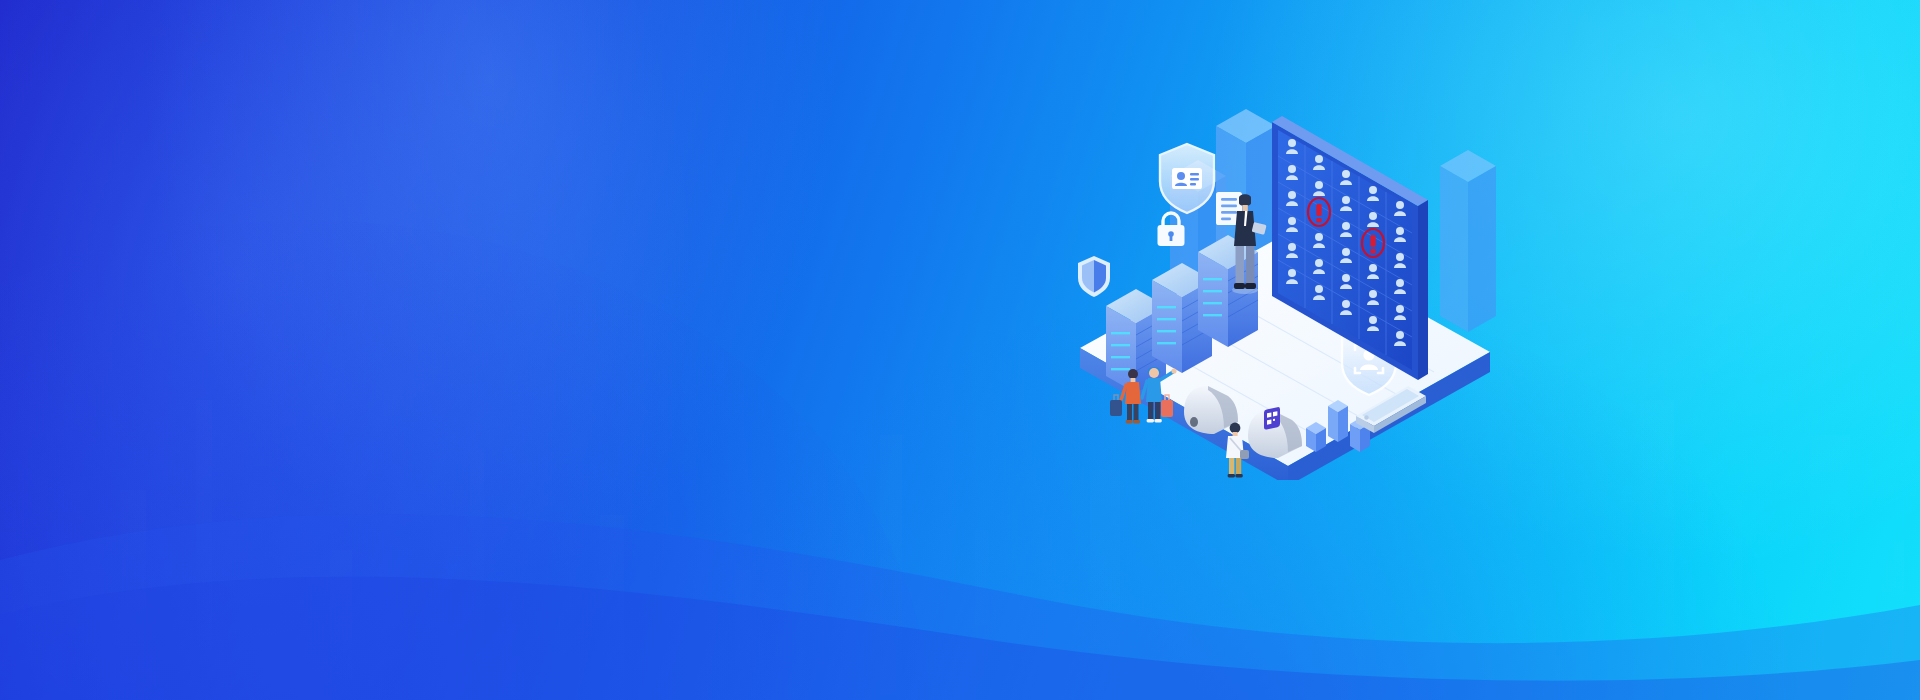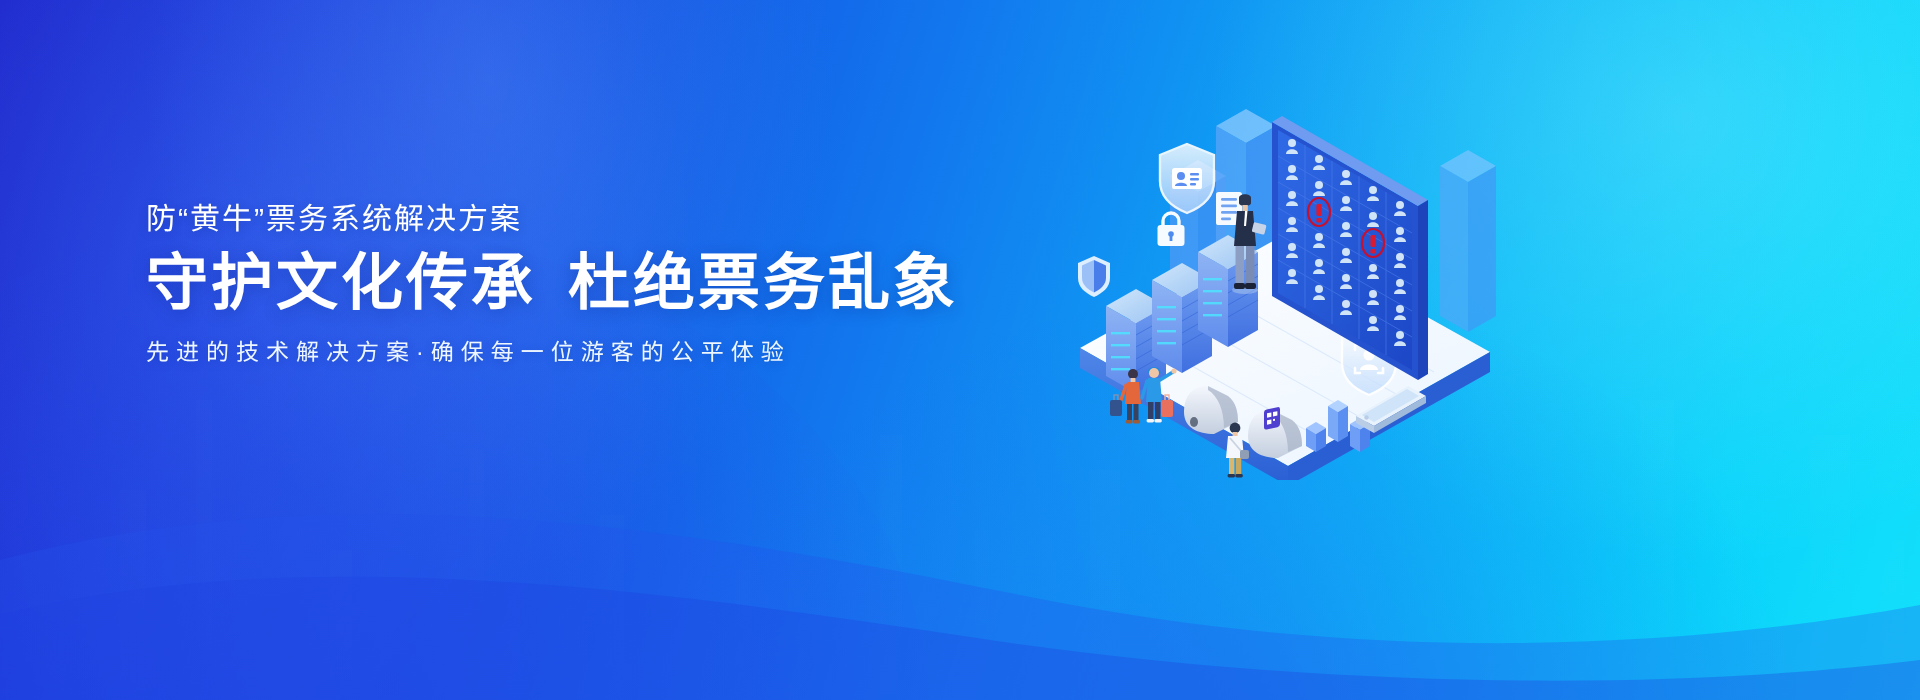--- a/index.html
+++ b/index.html
@@ -89,25 +89,20 @@
       <div class="bar" style="left: 1720px; width: 22px; height: 200px; opacity: 0.09;"></div>
       <div class="bar" style="left: 1810px; width: 40px; height: 265px; opacity: 0.11;"></div>
       <div class="bar" style="left: 1880px; width: 24px; height: 160px; opacity: 0.08;"></div>
     </div>
 
   <svg class="wave" viewBox="0 0 1920 290" preserveAspectRatio="none">
     <path d="M0,150 C340,60 700,120 1020,185 C1340,250 1650,245 1920,195 L1920,290 L0,290 Z" fill="rgba(38,84,235,.30)"></path>
     <path d="M0,205 C300,130 660,180 990,230 C1320,278 1660,282 1920,250 L1920,290 L0,290 Z" fill="rgba(30,66,225,.32)"></path>
   </svg>
 
-  <div class="copy">
-    <div class="eyebrow">防“黄牛”票务系统解决方案</div>
-    <h1 class="headline"><span>守护文化传承</span><span class="gap"></span><span>杜绝票务乱象</span></h1>
-    <div class="subline">先进的技术解决方案·确保每一位游客的公平体验</div>
-  </div>
 
   <div class="illus">
   <svg width="520" height="400" viewBox="0 0 520 400">
     <defs>
       <linearGradient id="gPlat" x1="0" y1="0" x2="1" y2="1">
         <stop offset="0%" stop-color="#ffffff"></stop>
             <stop offset="100%" stop-color="#eaf4ff"></stop>
       </linearGradient>
       <linearGradient id="gPlatSide" x1="0" y1="0" x2="0" y2="1">
         <stop offset="0%" stop-color="#4f86e8"></stop>

